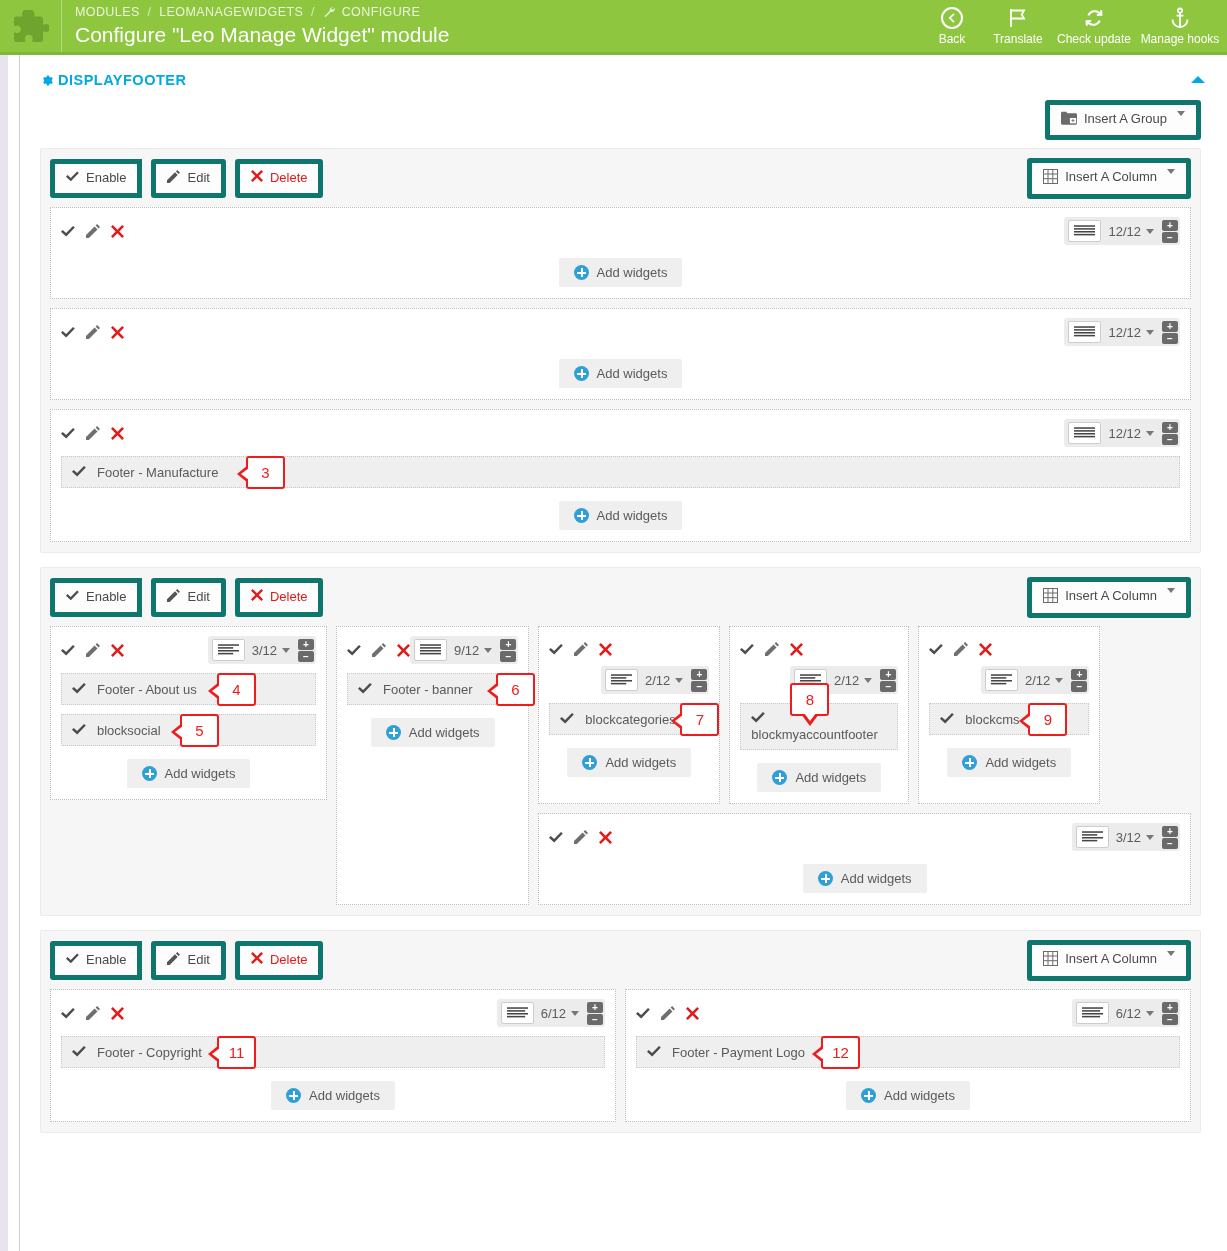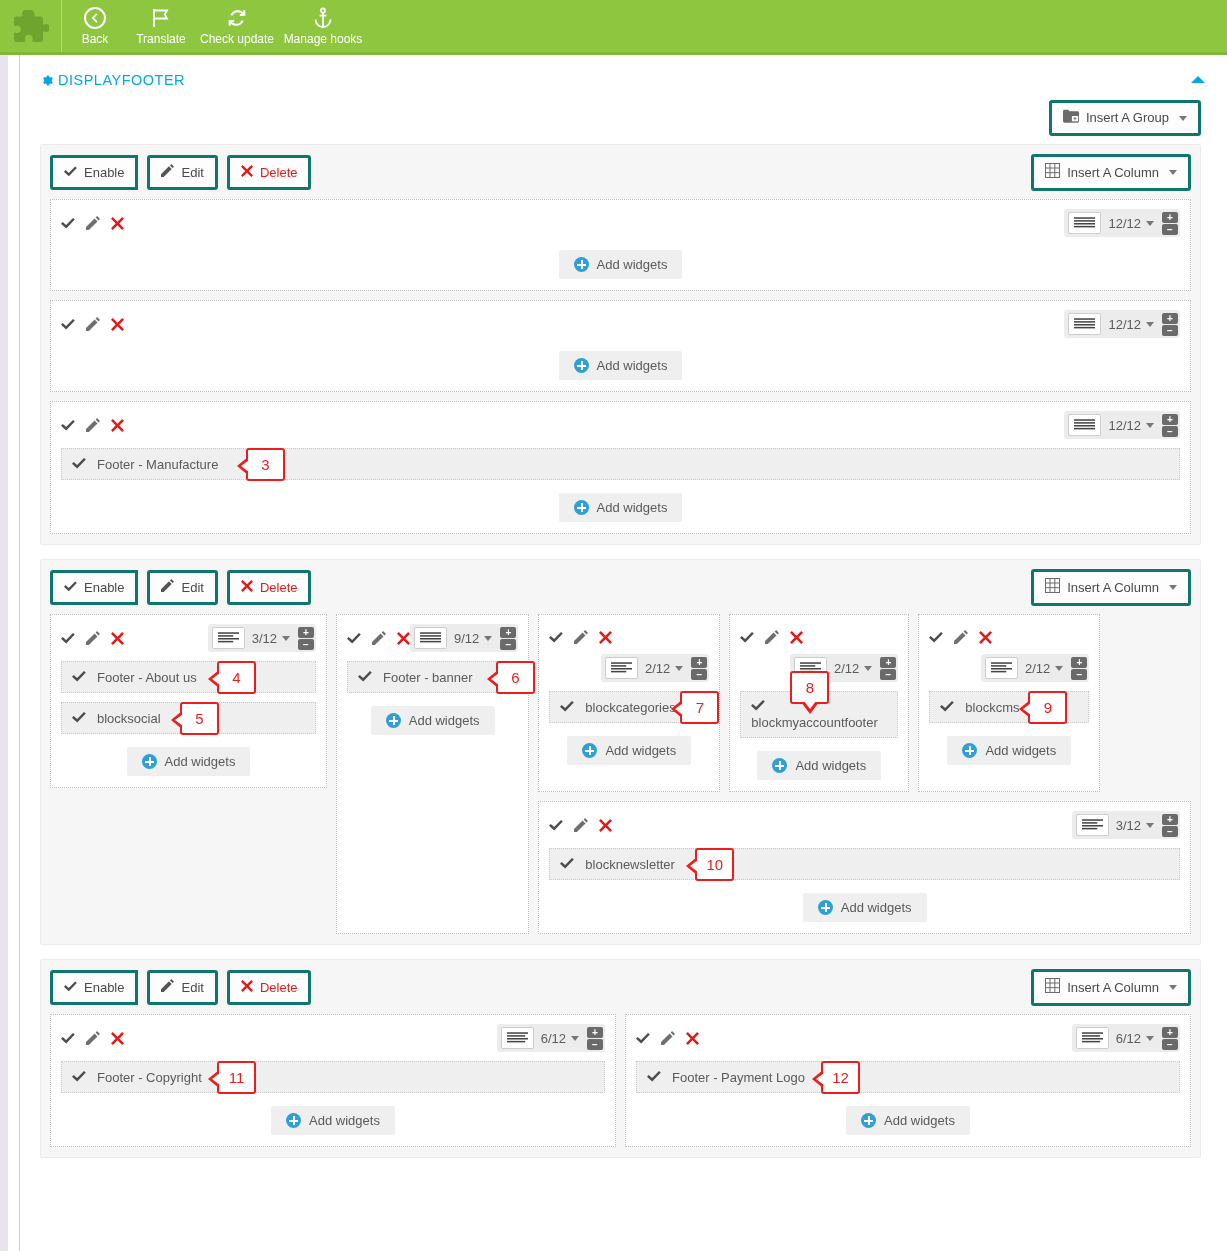--- a/index.html
+++ b/index.html
@@ -43,32 +43,32 @@
     color:#ffffff; text-decoration:none; gap:2px; cursor:pointer;
   }
   .hact .glyph { height:24px; display:flex; align-items:center; justify-content:center; }
   .hact .lbl { font-size:12px; line-height:14px; white-space:nowrap;text-align:center; }
   .hact.wide { width:86px; }
 
   
   .content { position:absolute; left:21px; top:58px; right:0px; bottom:0; background:#fff; }
 
   .panel-head { display:flex; align-items:center; padding:14px 14px 6px 19px; position:relative; }
-  .panel-title { color:#00a9e0; font-size:14.5px; letter-spacing:.5px; font-weight:400; }
+  .panel-title { color:#00a9e0; font-size:14.5px; letter-spacing:.5px; font-weight:700; }
   .panel-title .gear { margin-right:5px; display:inline-block; transform:translateY(2px); }
   .collapse-caret { position:absolute; right:22px; top:18px; width:0;height:0;
     border-left:7px solid transparent;border-right:7px solid transparent;border-bottom:7px solid #00a9e0;cursor:pointer; }
 
   .toolrow { display:flex; justify-content:flex-end; padding:6px 26px 8px 0; }
 
   
   .btn {
-    background:#fdfdfd; border:3px solid #0f766e; border-radius:3px;
+    background:#fdfdfd; border:5px solid #0f766e; border-radius:3px;
     padding:6px 11px; font-size:13px; color:#4a4a4a; cursor:pointer;
-    display:inline-flex; align-items:center; gap:7px; line-height:16px; white-space:nowrap;
+    display:inline-flex; gap:7px; line-height:16px; white-space:nowrap;
   }
   .btn .caret { width:0;height:0;border-left:4px solid transparent;border-right:4px solid transparent;border-top:5px solid #777; margin-left:3px; }
 
   
   .groups { padding:0 26px 14px 19px; }
   .group {
     background:#f6f6f6; border:1px solid #eceaea; border-radius:2px;
     padding:9px 9px 10px 9px; margin-bottom:14px; position:relative;
   }
   .group-bar { display:flex; align-items:center; margin-bottom:8px; }
@@ -162,20 +162,35 @@
 </head>
 <body>
 
 <div class="topbar">
   <div class="puzzle-wrap">
     <span>
       <svg class="puzzle-icon" viewBox="0 0 36 34">
           <path fill="#6fa52e" d="M13 1c-2.5 0-4 1.8-4 3.6 0 .9.3 1.5.3 2.1 0 .5-.4.8-1 .8H3.5C2.1 7.5 1 8.6 1 10v6c0 .7.4 1.1 1 1.1.7 0 1.3-.5 2.3-.5 2 0 3.5 1.7 3.5 3.8S6.3 24 4.3 24c-1 0-1.6-.5-2.3-.5-.6 0-1 .4-1 1.1v5.9C1 31.9 2.1 33 3.5 33h7.8c.7 0 1.1-.5 1.1-1.1 0-.8-.5-1.4-.5-2.5 0-2.1 1.7-3.7 3.9-3.7s3.9 1.6 3.9 3.7c0 1.1-.5 1.7-.5 2.5 0 .6.4 1.1 1.1 1.1h7.2c1.4 0 2.5-1.1 2.5-2.5v-7c0-.7.4-1.1 1-1.1.7 0 1.4.6 2.5.6 2 0 3.6-1.7 3.6-4s-1.6-4-3.6-4c-1.1 0-1.8.6-2.5.6-.6 0-1-.4-1-1.1V10c0-1.4-1.1-2.5-2.5-2.5h-5.3c-.6 0-1-.3-1-.8 0-.6.3-1.2.3-2.1C21.5 2.8 20 1 17.5 1z"></path>
         </svg>
     </span>
+  </div>
+  <div class="head-texts">
+    <div class="breadcrumb">
+      <span>MODULES</span>
+      <span class="sep">/</span>
+      <span>LEOMANAGEWIDGETS</span>
+      <span class="sep">/</span>
+      <span class="wrench">
+        <svg width="12" height="12" viewBox="0 0 16 16">
+            <path fill="#eaf5d8" d="M14.3 2.4a4.2 4.2 0 0 0-5.1 5.2L1.9 14.9l1.3 1.3 7.2-7.2a4.2 4.2 0 0 0 5.2-5.1l-2.3 2.3-2-.4-.4-2z"></path>
+          </svg>
+      </span>
+      <span>CONFIGURE</span>
+    </div>
+    <div class="page-title">Configure "Leo Manage Widget" module</div>
   </div>
   <div class="head-actions">
     <div class="hact">
       <span class="glyph">
         <svg width="24" height="24" viewBox="0 0 24 24">
             <circle cx="12" cy="12" r="10" fill="none" stroke="#fff" stroke-width="2"></circle>
             <path fill="#fff" d="M13.4 7.3 8.6 12l4.8 4.7 1.2-1.3L11 12l3.6-3.4z"></path>
           </svg>
       </span>
       <span class="lbl">Back</span>
@@ -795,27 +810,20 @@
                   <div class="val">
                     <span>3/12</span>
                     <span class="caret"></span>
                   </div>
                   <div class="plusminus">
                     <div class="pm">+</div>
                     <div class="pm">−</div>
                   </div>
                 </div>
               </div>
-              <div class="widget">
-                <span class="wcheck"><svg width="14" height="11" viewBox="0 0 14 11">
-                      <path fill="#4c4c4c" d="M5.2 10.6 0 5.7l1.7-1.8 3.4 3.2L12 0l1.8 1.6z"></path>
-                    </svg></span>
-                <span class="wname">blocknewsletter</span>
-                <span class="badge left" style="left:145px; top:-1px">10</span>
-              </div>
               <div class="addrow">
                 <div class="addbtn">
                   <span class="plus-circle"></span>
                   <span>Add widgets</span>
                 </div>
               </div>
             </div>
           </div>
         </div>
       </div>

